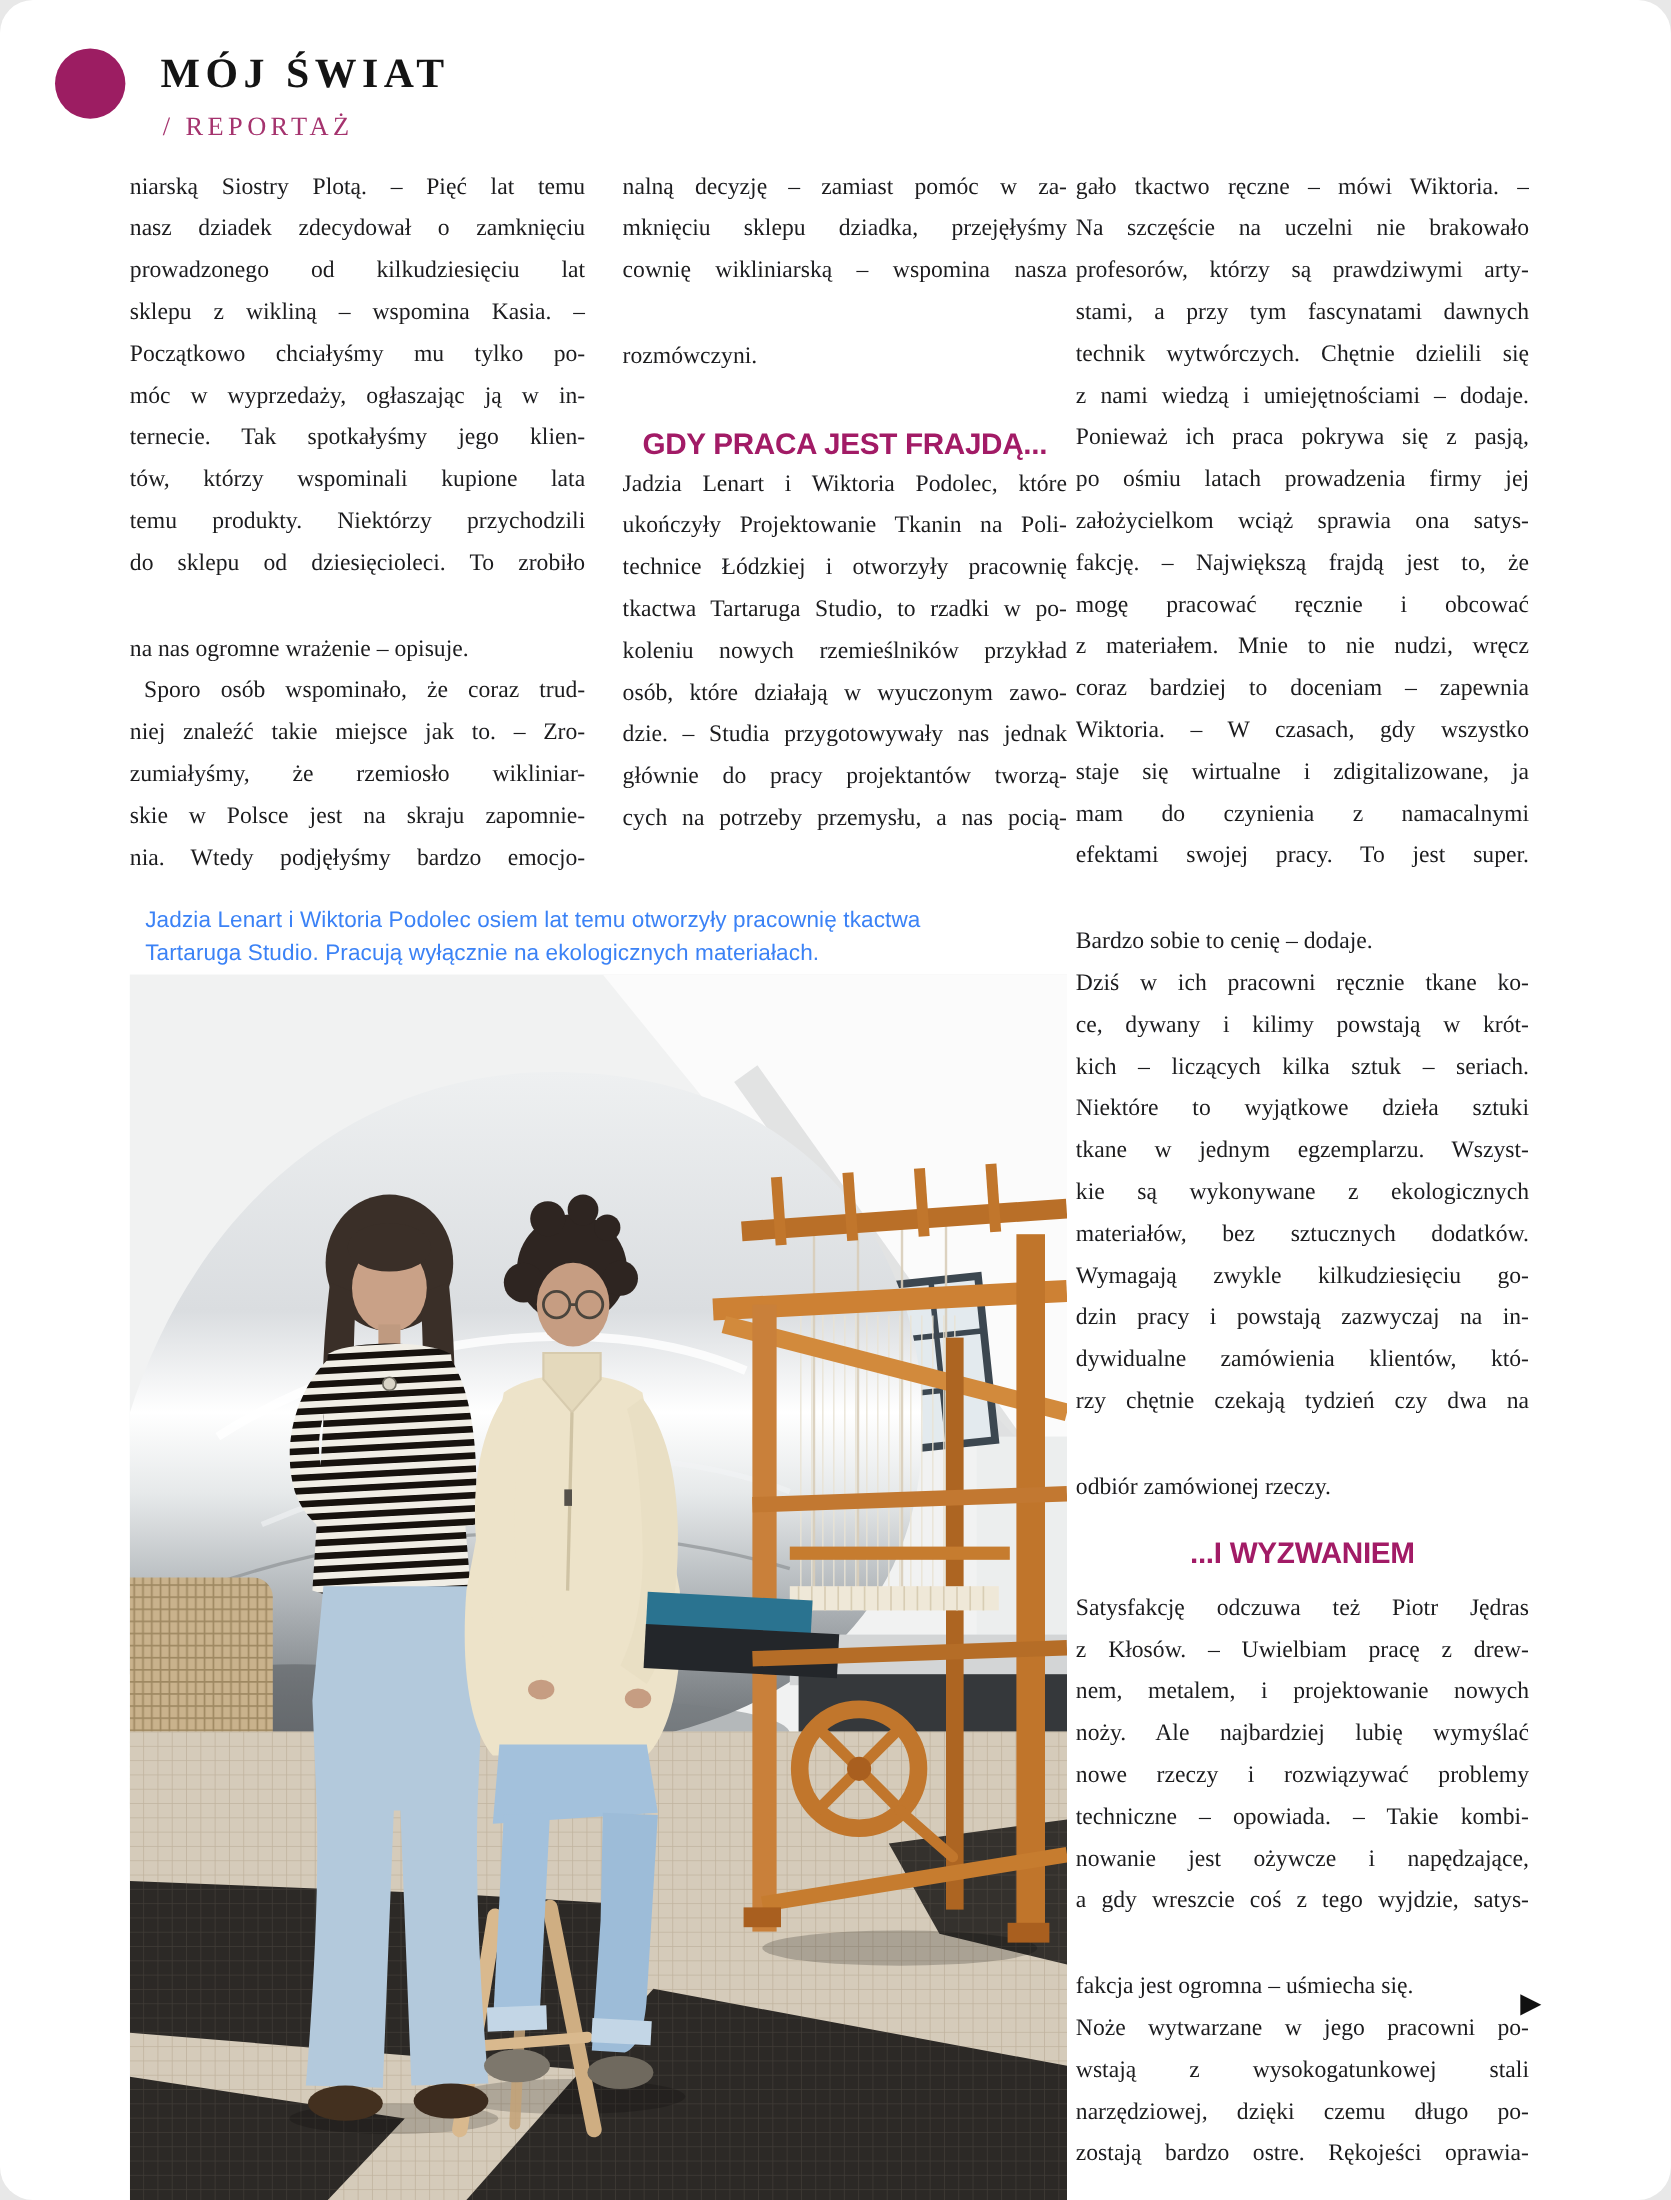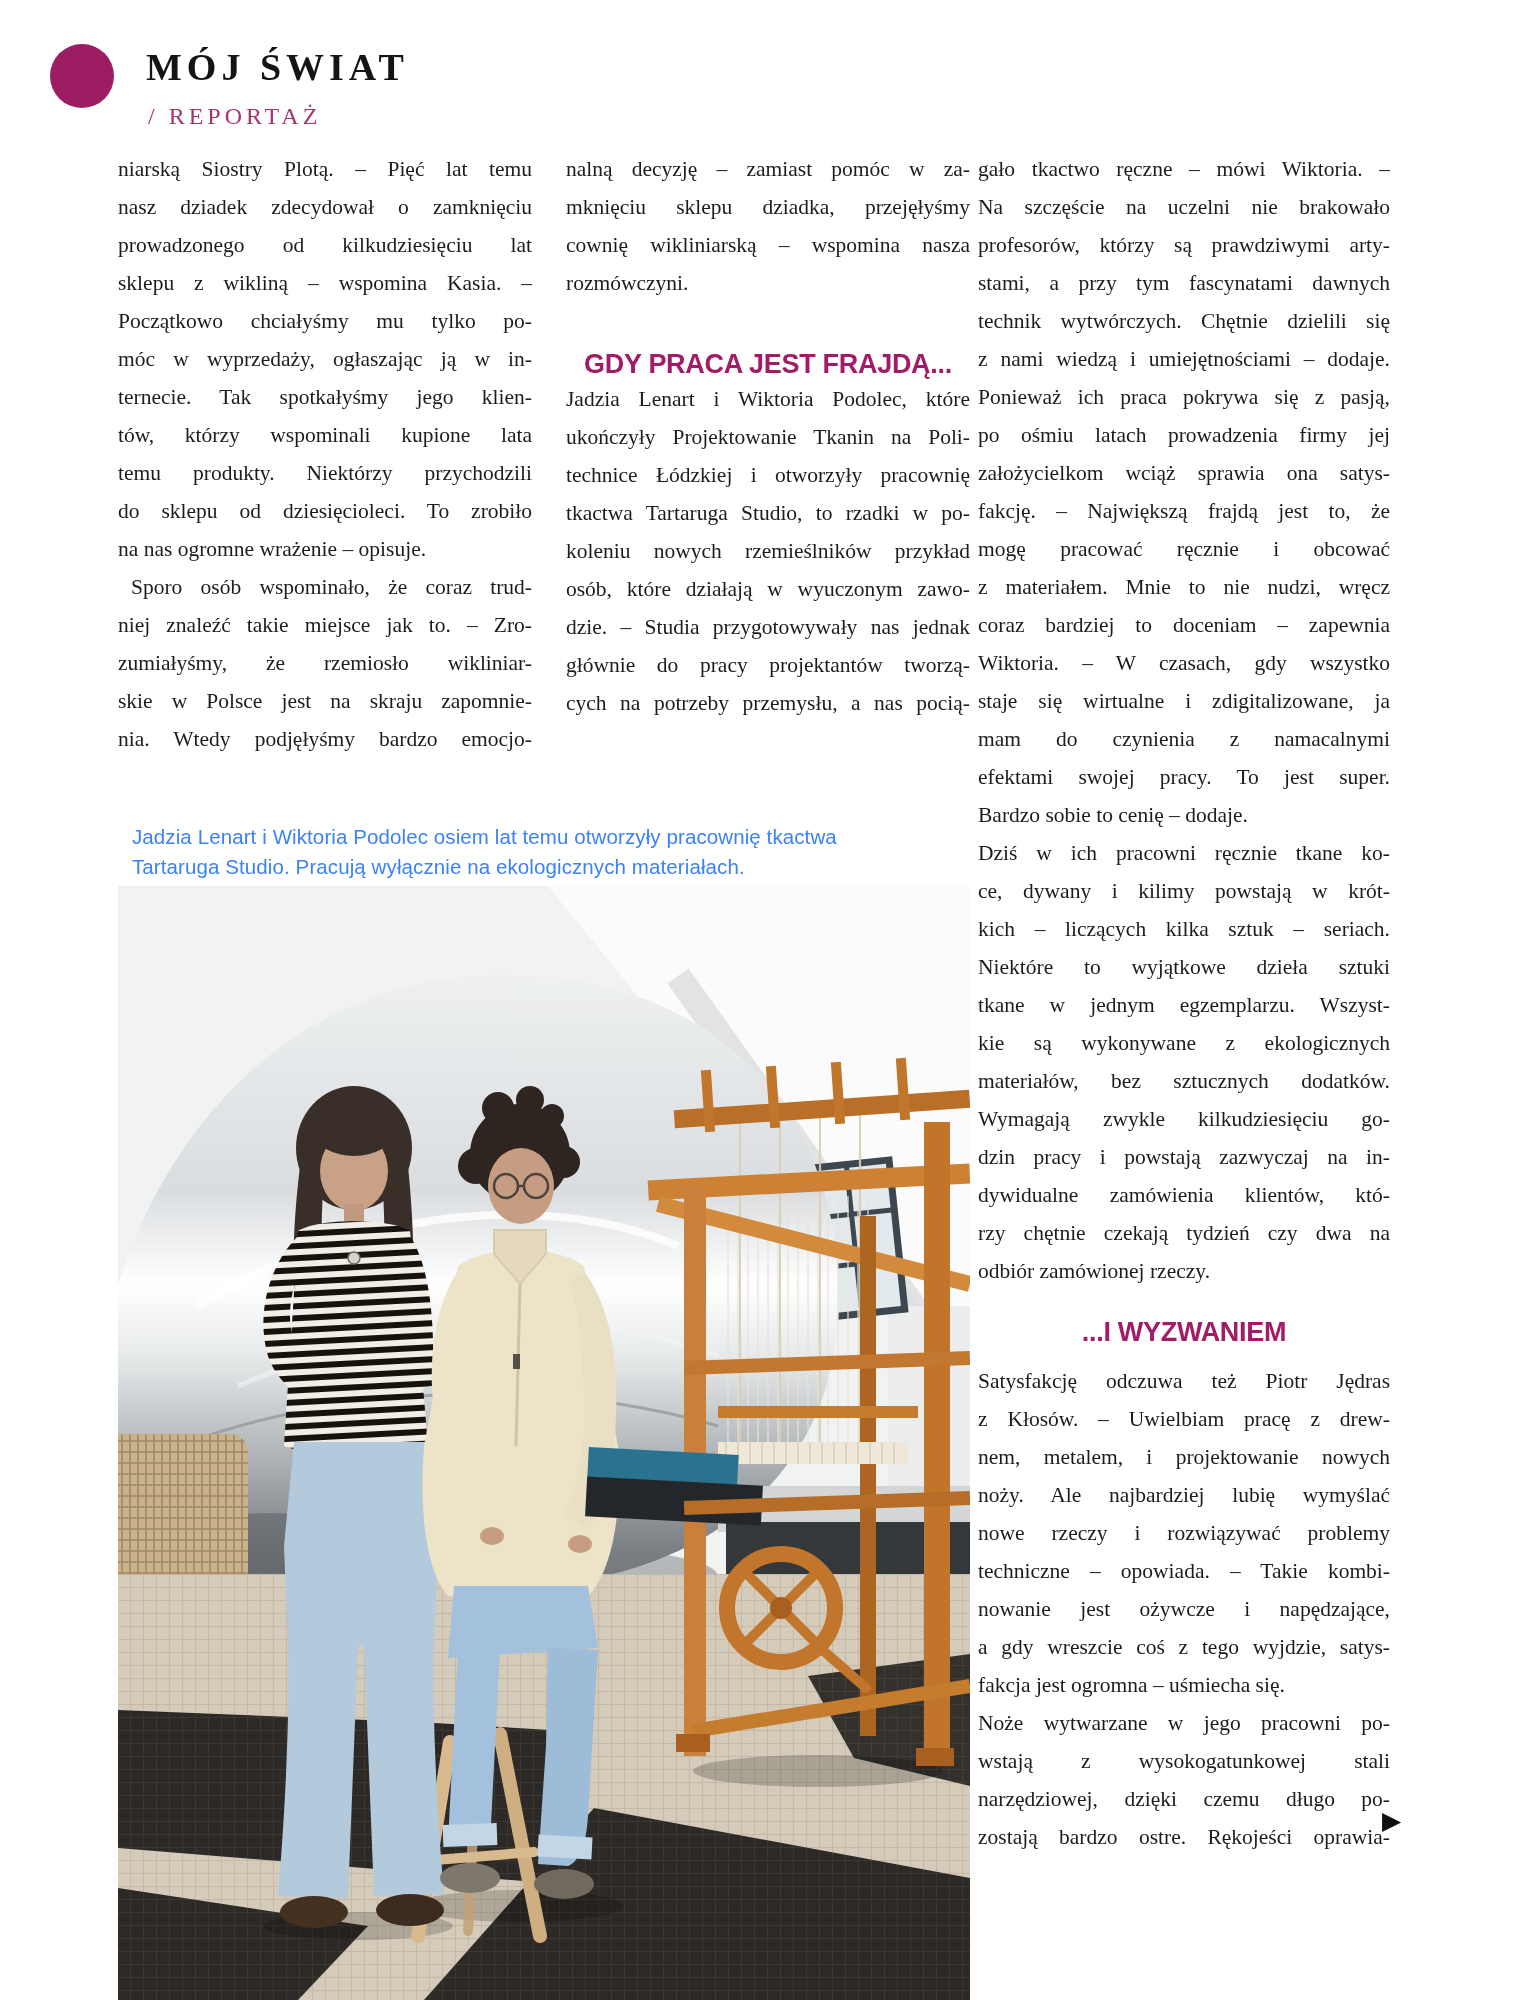--- a/index.html
+++ b/index.html
@@ -1,35 +1,35 @@
 <!DOCTYPE html>
 <html lang="pl"><head>
 <meta charset="utf-8">
 <title>Mój Świat / Reportaż</title>
 <style>
   html,body{margin:0;padding:0;background:#e8e8e8;}
   #page{position:relative;width:1519px;height:2000px;margin:0 auto;background:#ffffff;
-        font-family:"Liberation Serif",serif;overflow:hidden;}
+        font-family:"Liberation Serif",serif;overflow:hidden;border-radius:30px;}
 
   
   .brand-circle{position:absolute;left:50px;top:44px;width:64px;height:64px;border-radius:50%;background:#9c1d62;}
   .section-title{position:absolute;left:146px;top:44px;font:700 38px/1.25 "Liberation Serif",serif;
                  letter-spacing:5px;color:#141414;}
   .kicker{position:absolute;left:148px;top:102px;font:400 24px/1.2 "Liberation Serif",serif;
           letter-spacing:4px;color:#a5336e;}
 
   
   .col{position:absolute;top:150px;font-size:21.5px;color:#1c1c1e;}
   #col1{left:118px;width:414px;}
   #col2{left:566px;width:404px;}
   #col3{left:978px;width:412px;}
   .para{margin:0;}
   .para.indent .tline:first-child{text-indent:13px;}
   .tline{height:38px;line-height:38px;text-align:justify;text-align-last:justify;overflow:hidden;}
-  .tline.end{text-align-last:left;}
+  .tline.end{text-align-last:left;margin-top:40px;}
   .colhead{font:700 27px/32px "Liberation Sans",sans-serif;color:#a21b66;text-align:center;letter-spacing:-0.3px;}
   #col2 .colhead{margin:46px 0 0 0;}
   #col3 .colhead{margin:26px 0 14px 0;}
 
   
   .caption{position:absolute;left:132px;top:810px;width:760px;
            font:400 20.5px/30px "Liberation Sans",sans-serif;color:#3b82f6;letter-spacing:0.1px;margin-top:12px;}
 
   
   .photo{position:absolute;left:118px;top:886px;width:852px;height:1114px;background:#f1f2f2;overflow:hidden;}

